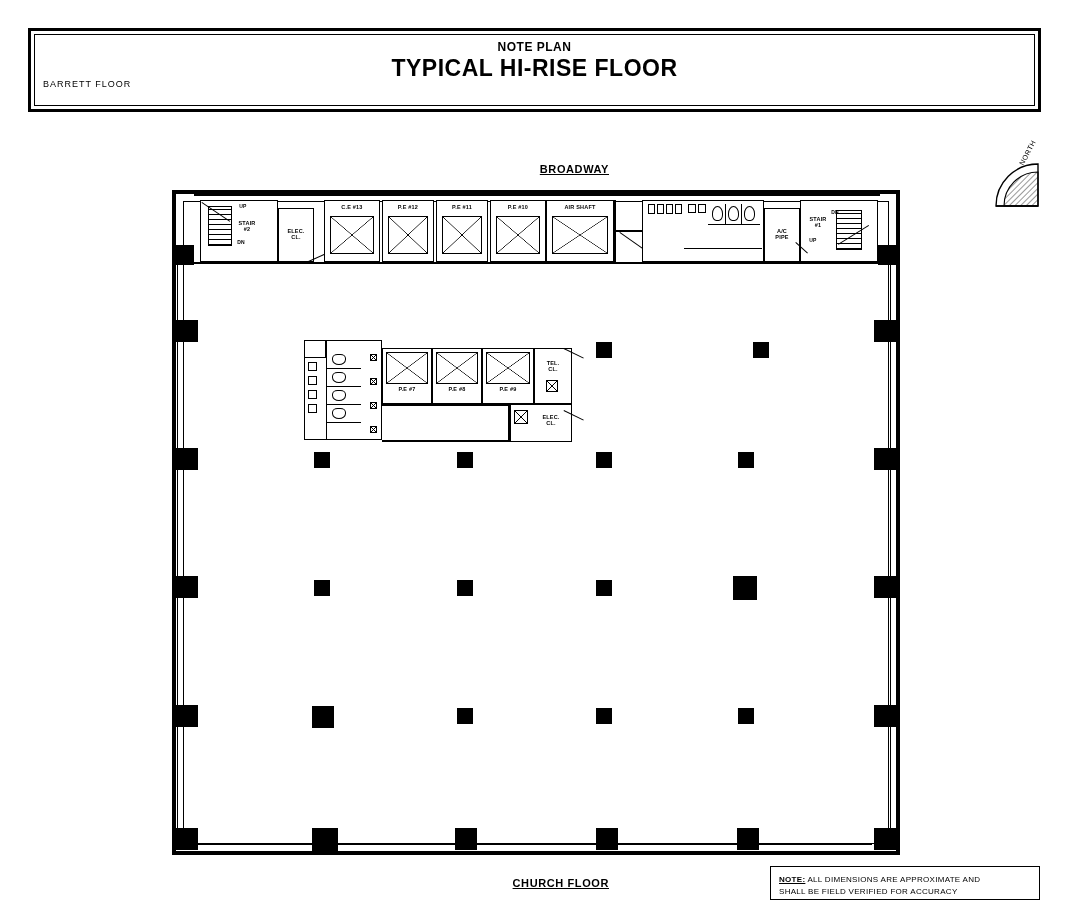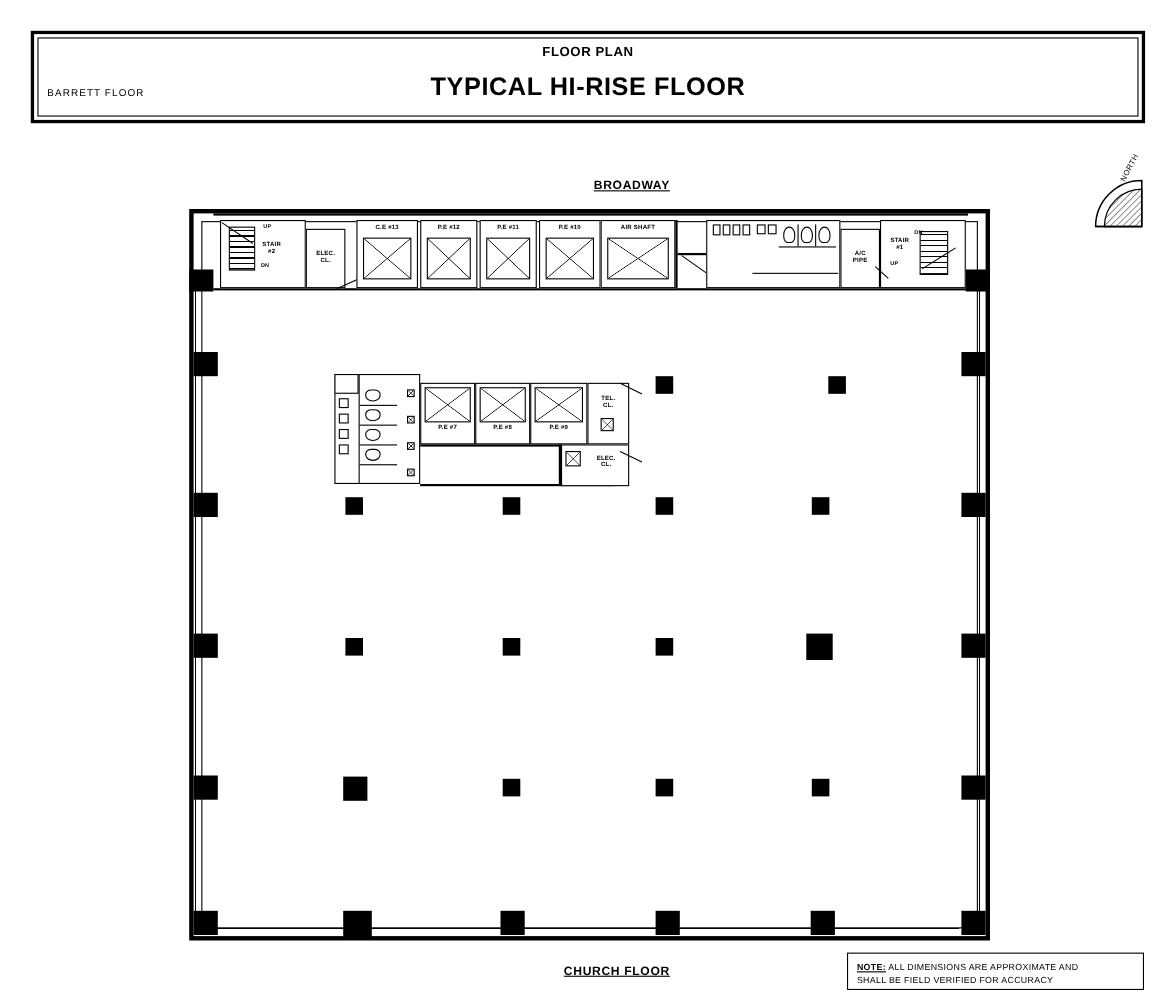--- a/index.html
+++ b/index.html
@@ -52,21 +52,21 @@
   .title-line2 {
     font-size: 12px;
     font-weight: bold;
     letter-spacing: 0.5px;
     margin-top: 2px;
   }
   .title-line3 {
     font-size: 23px;
     font-weight: bold;
     letter-spacing: 0.5px;
-    margin-top: 12px;
+    margin-top: 2px;
     text-align: center;
   }
   .firm-name {
     position: absolute;
     left: 12px;
     top: 48px;
     font-size: 9px;
     letter-spacing: 1px;
   }
 
@@ -230,21 +230,21 @@
   }
 </style>
 </head>
 <body>
 
 <div class="page">
 
   <div class="title-block">
     <div class="title-inner"></div>
     <div class="title-lines">
-      <div class="title-line2">FLOOR PLAN</div>
+      <div class="title-line2">NOTE PLAN</div>
       <div class="title-line3">TYPICAL HI-RISE FLOOR</div>
     </div>
     <div class="firm-name">BARRETT  FLOOR</div>
   </div>
 
   <div class="street-label" id="street-broadway">BROADWAY</div>
   <div class="street-label" id="street-church">CHURCH FLOOR</div>
 
   <div class="north-marker">
     <svg width="56" height="50" viewBox="0 0 56 50">

